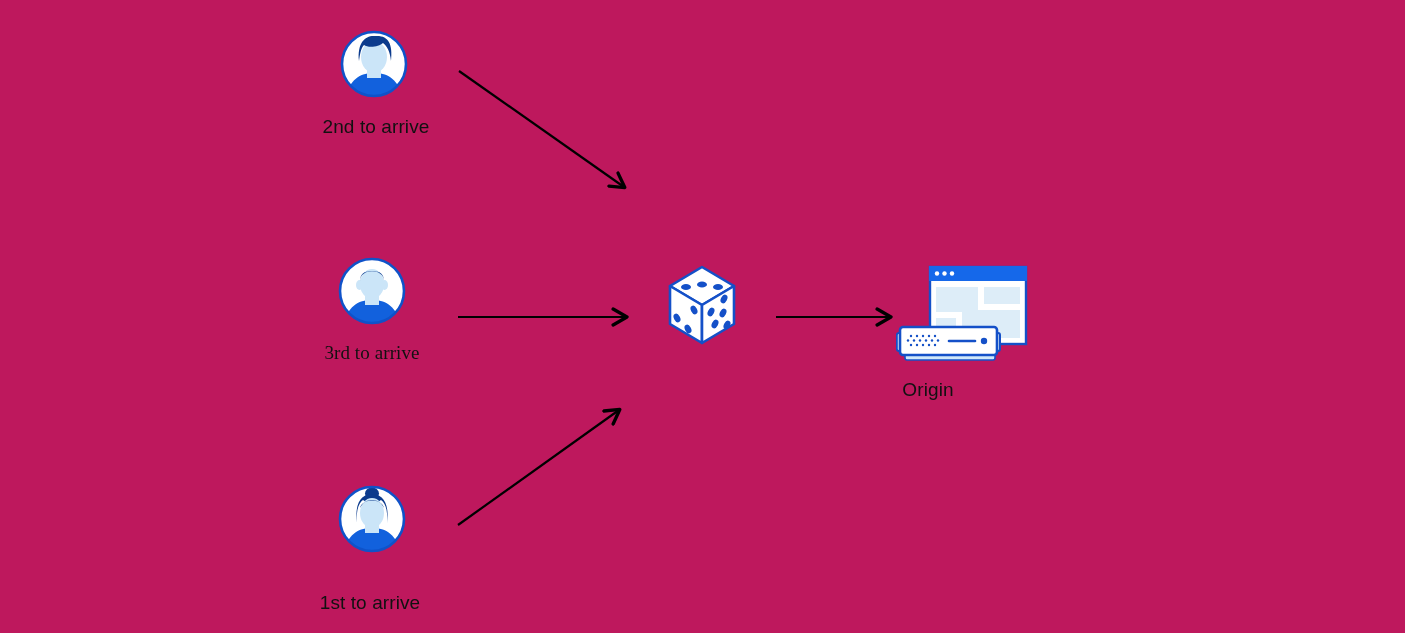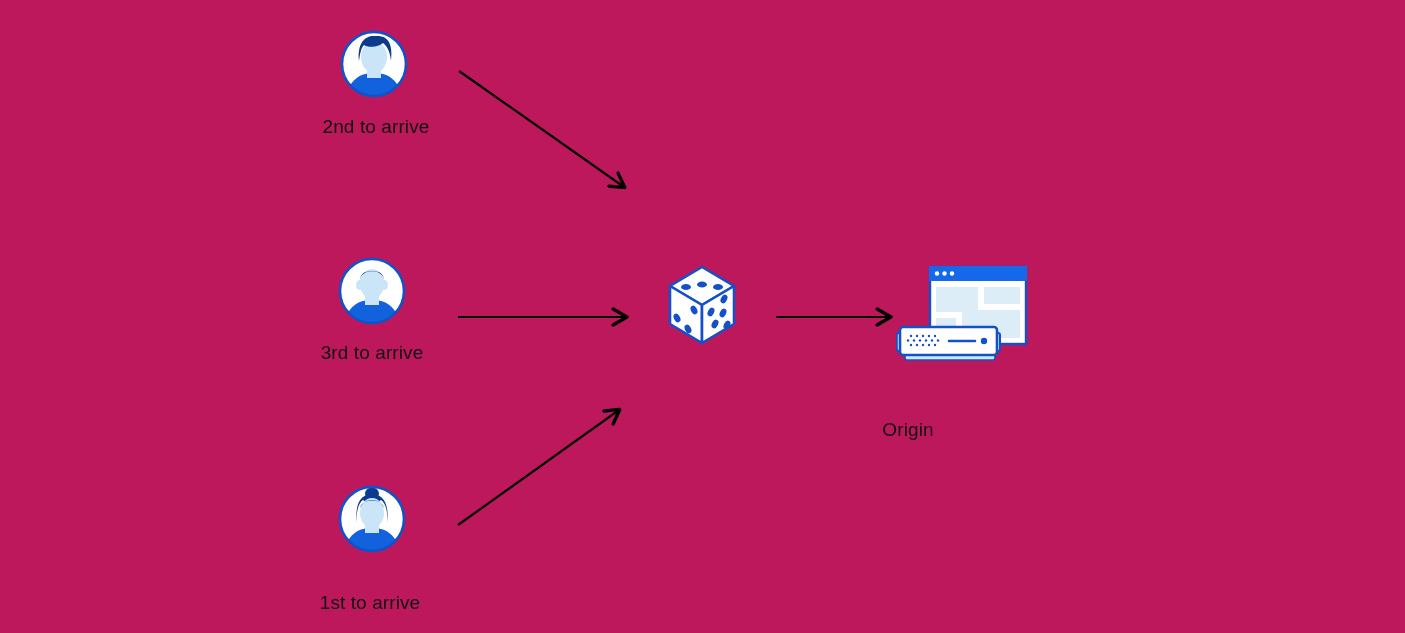--- a/index.html
+++ b/index.html
@@ -81,21 +81,21 @@
         <path d="M6,72 C12,50 23,45 36,45 C49,45 60,50 66,72 Z" fill="#1261dd"></path>
         <rect x="29" y="34" width="14" height="16" fill="#cbe5f8"></rect>
         <ellipse cx="23.5" cy="30" rx="3.5" ry="5" fill="#cbe5f8"></ellipse>
         <ellipse cx="48.5" cy="30" rx="3.5" ry="5" fill="#cbe5f8"></ellipse>
         <ellipse cx="36" cy="29" rx="12" ry="15" fill="#cbe5f8"></ellipse>
         <path d="M24,26 C24,13 48,13 48,26 C48,20 45,16 36,16 C27,16 24,20 24,26 Z" fill="#0c3b8d"></path>
       </g>
       <circle cx="36" cy="36" r="32" fill="none" stroke="#0f52c9" stroke-width="2.6"></circle>
     </svg>
   </div>
-  <div class="node-label" style="left:372px; top:342px;">3rd to arrive</div>
+  <div class="node-label" style="left:372px; top:342px;font-family:Liberation Serif, serif;">3rd to arrive</div>
 
   <div class="abs" style="left:336px; top:483px; width:72px; height:72px;">
     <svg width="72" height="72" viewBox="0 0 72 72" xmlns="http://www.w3.org/2000/svg">
       <defs>
           <clipPath id="c3">
             <circle cx="36" cy="36" r="32"></circle>
           </clipPath>
         </defs>
       <circle cx="36" cy="36" r="32" fill="#ffffff"></circle>
       <g clip-path="url(#c3)">
@@ -175,15 +175,15 @@
         <circle cx="15" cy="81" r="1.2"></circle>
           <circle cx="21" cy="81" r="1.2"></circle>
           <circle cx="27" cy="81" r="1.2"></circle>
           <circle cx="33" cy="81" r="1.2"></circle>
           <circle cx="39" cy="81" r="1.2"></circle>
       </g>
       <line x1="53" y1="77" x2="79" y2="77" stroke="#1450c8" stroke-width="2.6" stroke-linecap="round"></line>
       <circle cx="88" cy="77" r="3.2" fill="#1450c8"></circle>
     </svg>
   </div>
-  <div class="node-label" style="left:908px; top:379px;margin-top:40px;">Origin</div>
+  <div class="node-label" style="left:928px; top:379px;">Origin</div>
 
 </div>
 
 </body></html>

